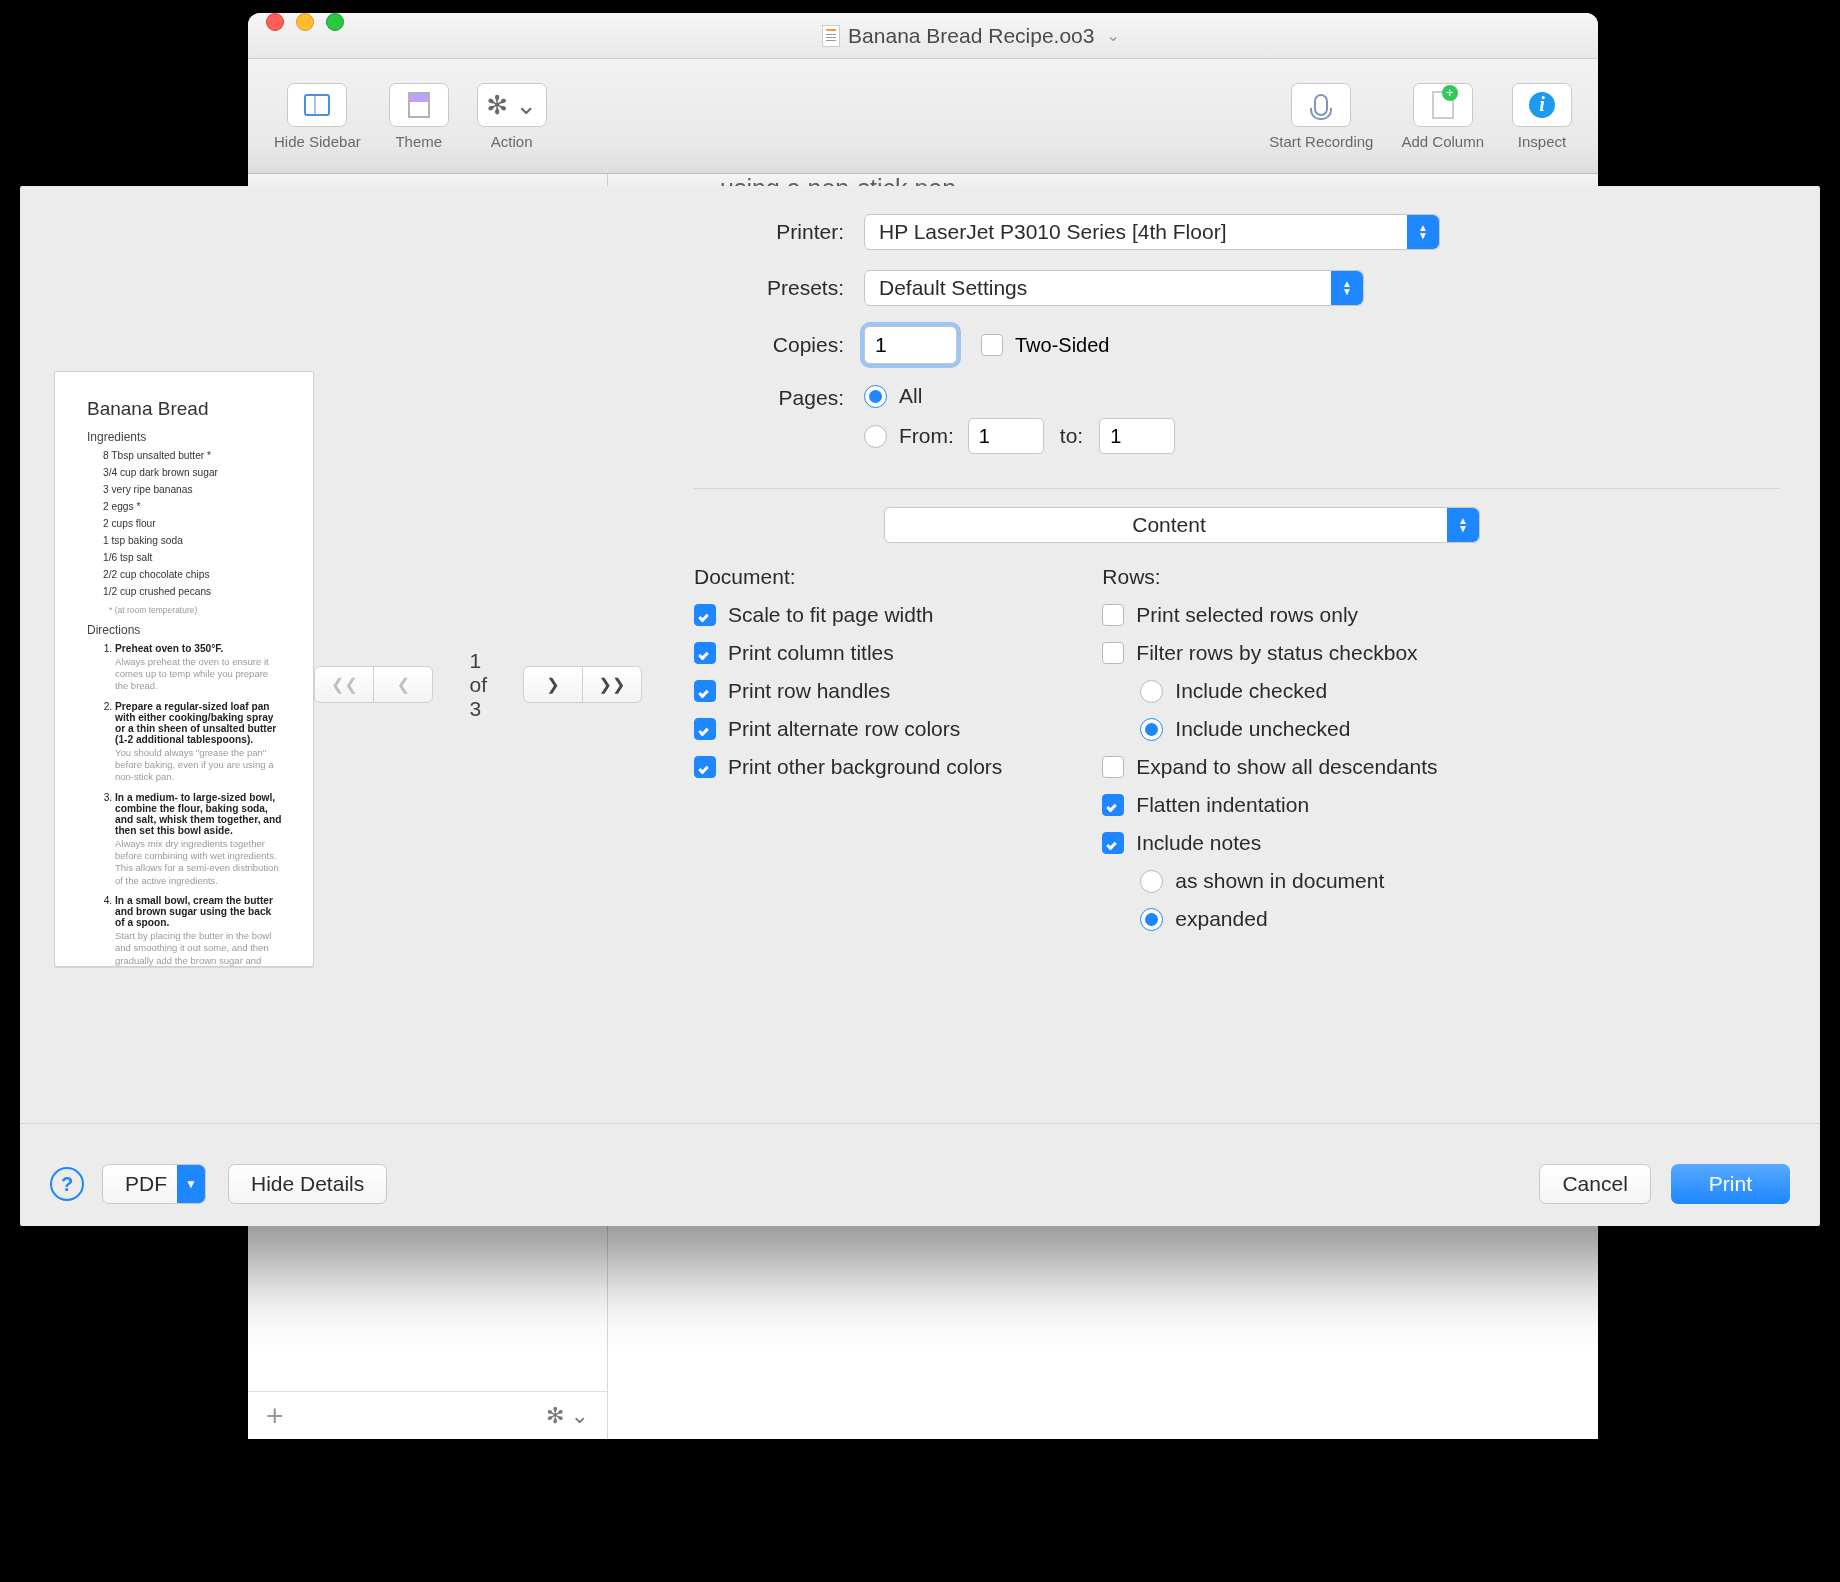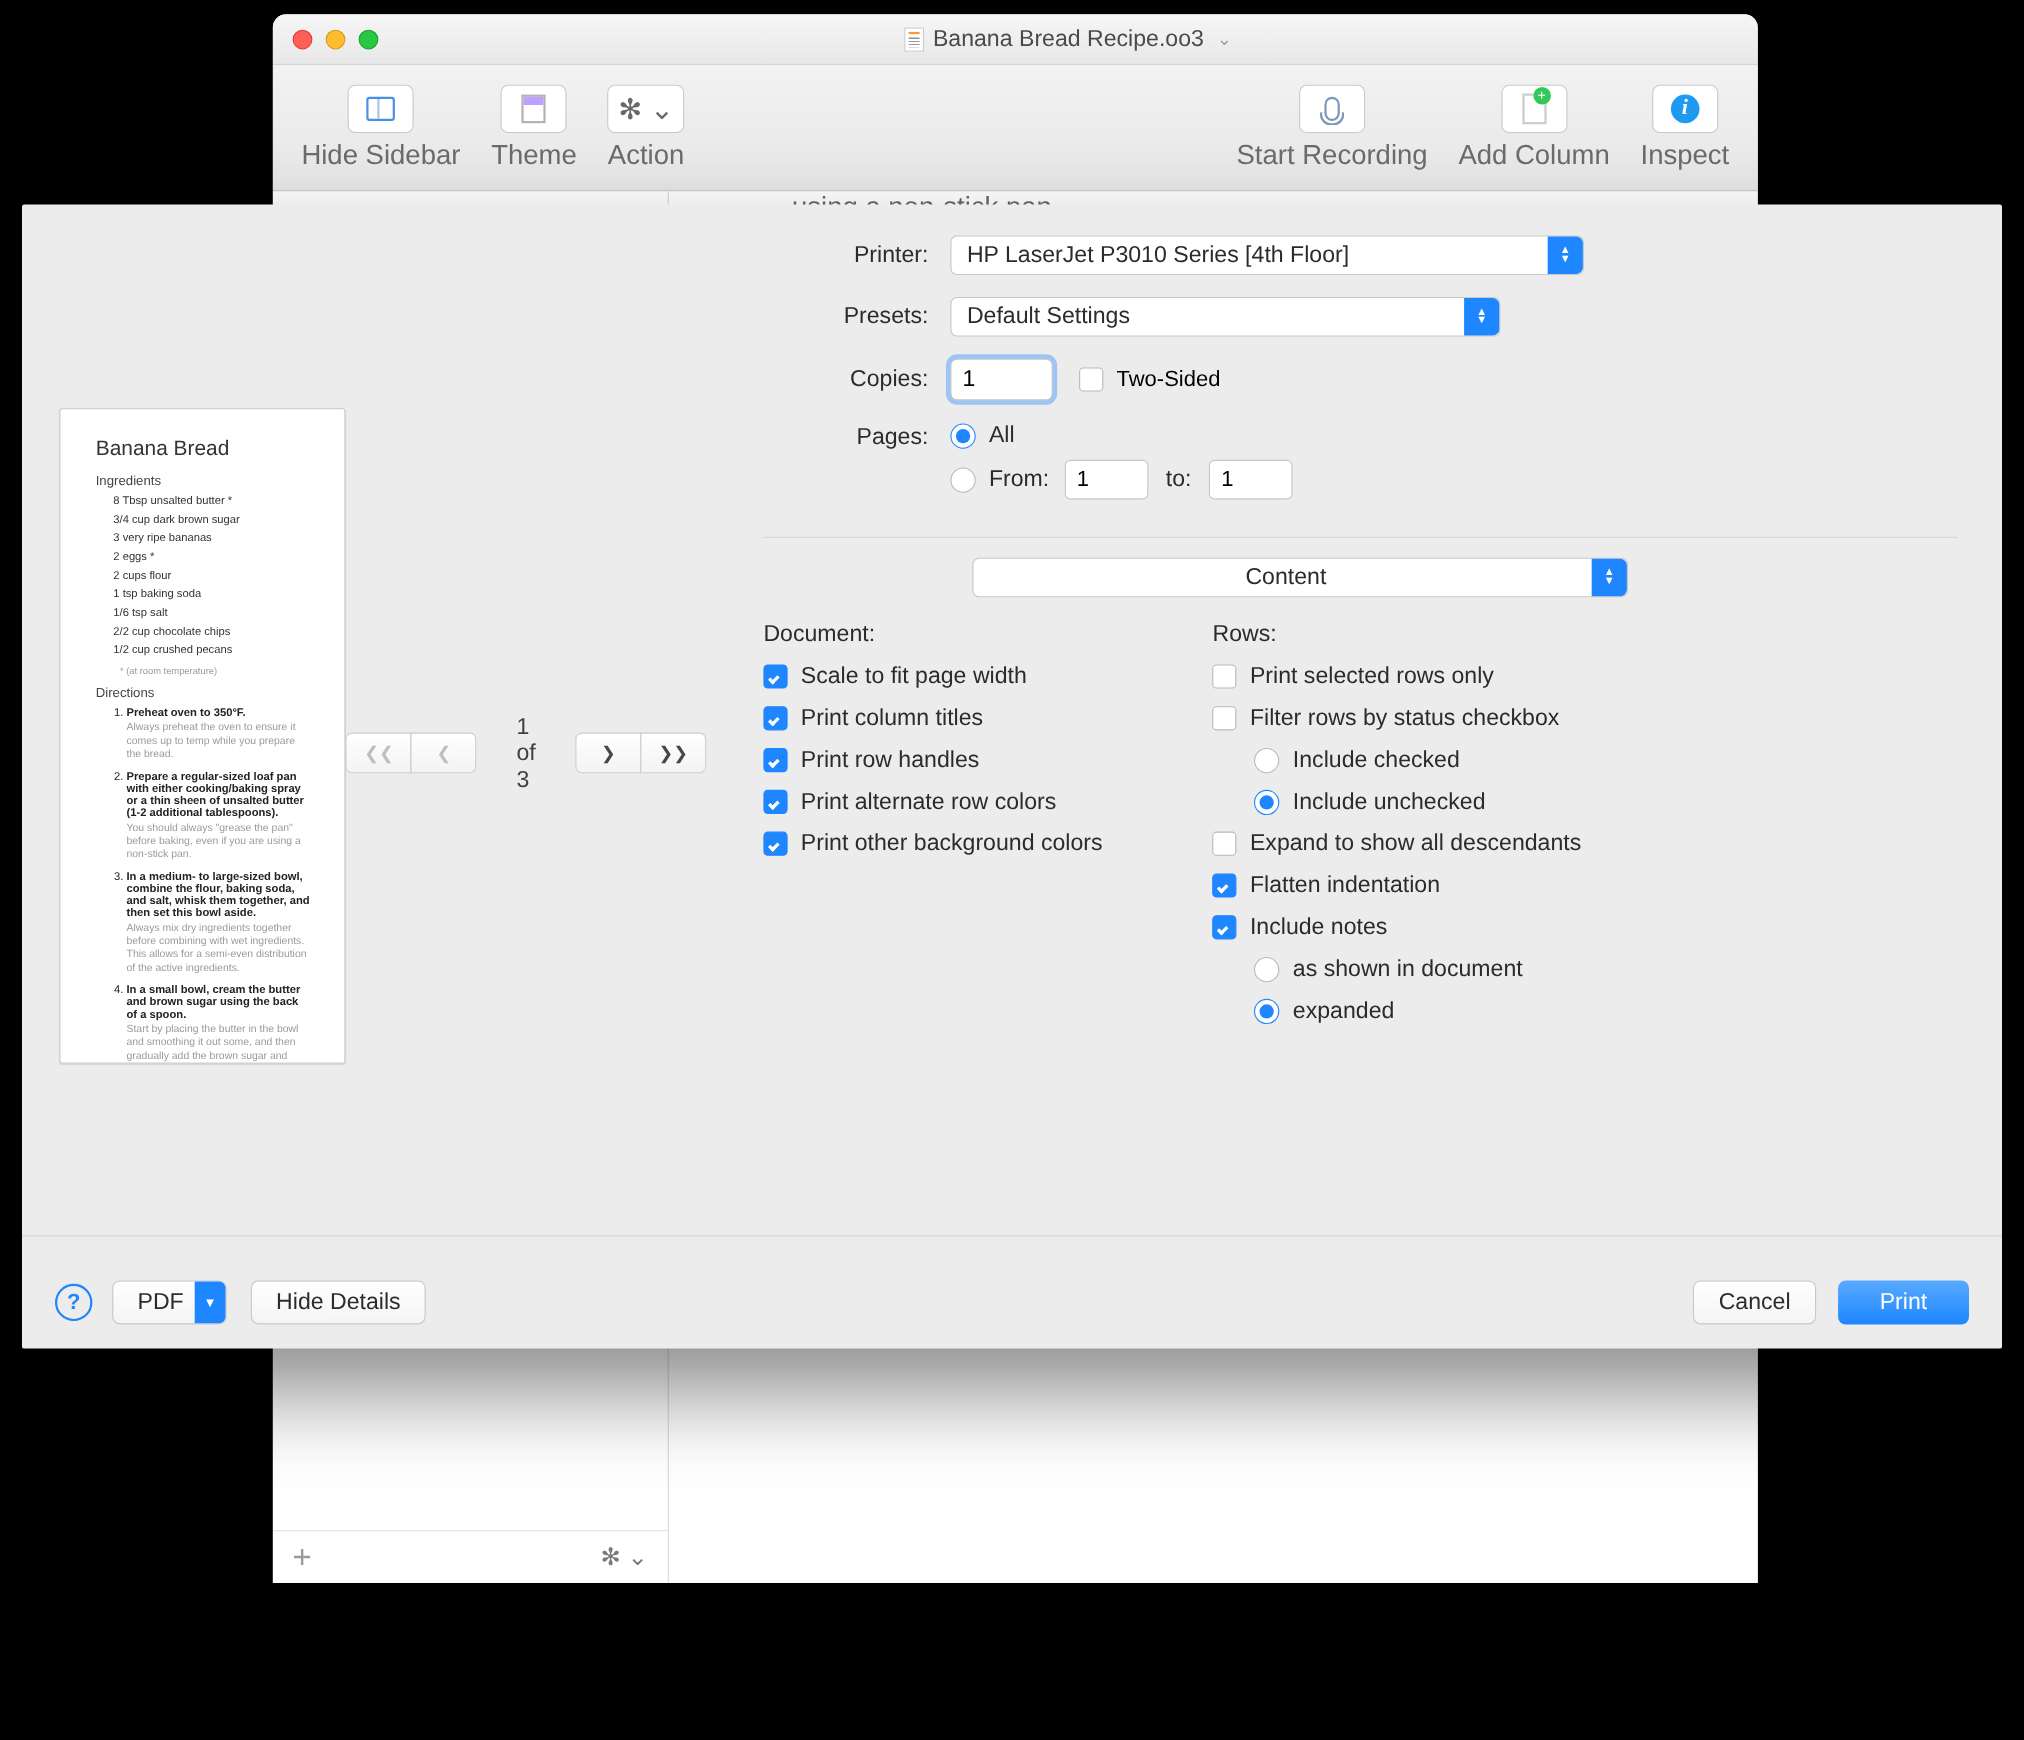--- a/index.html
+++ b/index.html
@@ -12,42 +12,42 @@
     -webkit-font-smoothing:antialiased;
     overflow:hidden;
   }
   .app-window{
     position:absolute; left:248px; top:13px; width:1350px; height:1426px;
     background:#ececec; border-radius:12px 12px 0 0;
     box-shadow:0 20px 60px rgba(0,0,0,.5);
     overflow:hidden;
   }
   .titlebar{
-    height:46px; display:flex; align-items:center;
+    height:46px; display:flex; 
     background:linear-gradient(#f6f6f6,#e8e8e8);
     border-bottom:1px solid #cfcfcf;
   }
   .traffic{display:flex;gap:12px;padding-left:18px}
   .dot{width:18px;height:18px;border-radius:50%}
   .dot.red{background:#ff5f57;border:1px solid #e03e35}
   .dot.amber{background:#febc2e;border:1px solid #d89c1c}
   .dot.green{background:#28c840;border:1px solid #1f9e32}
   .title-center{flex:1;display:flex;align-items:center;justify-content:center;gap:8px;color:#4a4a4a;font-size:21px}
   .doc-icon{width:18px;height:22px;background:#fff;border:1px solid #ccc;position:relative}
   .doc-icon:before{content:'';position:absolute;left:3px;top:3px;right:3px;height:2px;background:#f79a2f}
   .doc-icon:after{content:'';position:absolute;left:3px;top:8px;right:3px;bottom:3px;background:repeating-linear-gradient(#999 0 1px,transparent 1px 3px)}
   .chev-down{font-size:16px;color:#9a9a9a;margin-left:4px}
   .toolbar{
     height:115px; background:linear-gradient(#f2f2f2,#e6e6e6);
     border-bottom:1px solid #c2c2c2;
     display:flex; align-items:center; padding:0 12px;
   }
   .tbtn{display:flex;flex-direction:column;align-items:center;gap:6px;padding:0 14px}
   .tbtn .btn{width:60px;height:44px;background:#fff;border:1px solid #c9c9c9;border-radius:7px;display:flex;align-items:center;justify-content:center}
-  .tbtn .lbl{font-size:25px;color:#6b6b6b}
+  .tbtn .lbl{font-size:15px;color:#6b6b6b}
   .tbtn.action .btn{width:70px}
   .spacer{flex:1}
   .ic-sidebar{width:26px;height:22px;border:2px solid #4a90e2;border-radius:3px;position:relative}
   .ic-sidebar:after{content:'';position:absolute;left:8px;top:0;bottom:0;width:2px;background:#a4c8ea}
   .ic-theme{width:22px;height:26px;border:2px solid #b3b3b3;background:linear-gradient(#bda0ff 0 35%,transparent 35%)}
   .ic-gear{font-size:26px;color:#6a6a6a;line-height:1}
   .ic-mic{width:14px;height:22px;border-radius:8px;border:2px solid #7f96bb;position:relative}
   .ic-mic:after{content:'';position:absolute;left:-6px;right:-6px;bottom:-6px;height:10px;border:2px solid #7f96bb;border-top:0;border-radius:0 0 10px 10px}
   .ic-add{width:22px;height:28px;background:#fff;border:2px solid #ccc;position:relative}
   .ic-add:after{content:'+';position:absolute;right:-6px;top:-8px;width:16px;height:16px;border-radius:50%;background:#34c759;color:#fff;font-size:13px;display:flex;align-items:center;justify-content:center}

